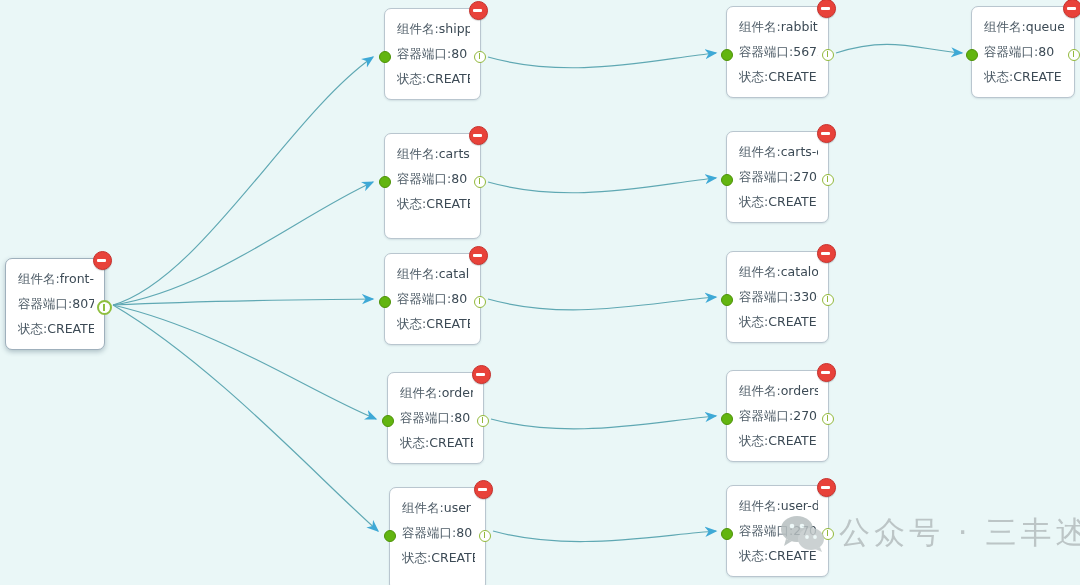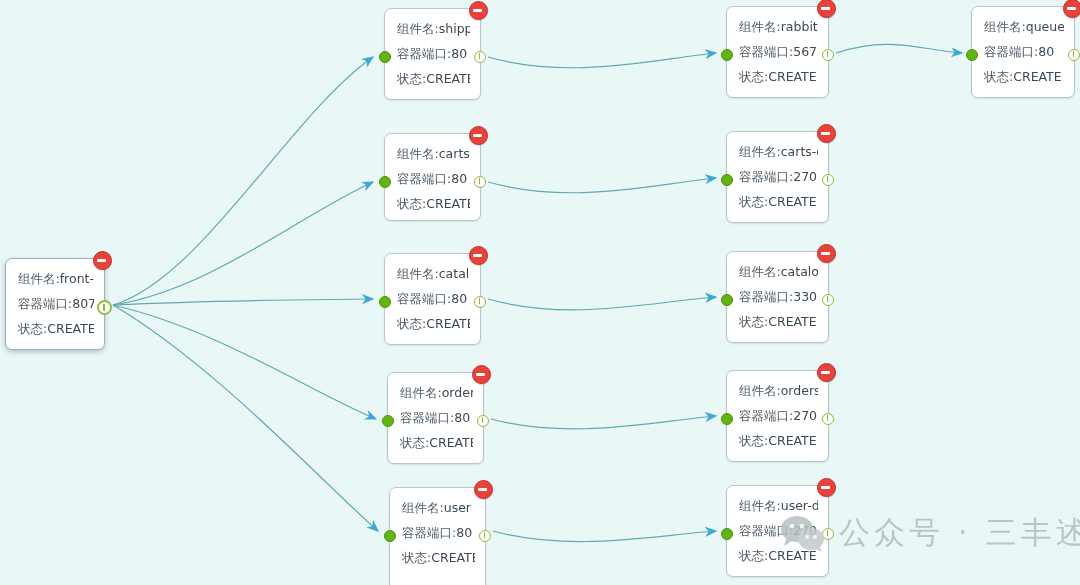--- a/index.html
+++ b/index.html
@@ -164,21 +164,21 @@
         <div class="port front-port-out" style="top: 41px;"></div>
       </div>
       <div class="node" style="left: 384px; top: 8px; width: 97px; height: 92px;">
         <div class="badge-remove"></div>
         <div class="node-line"><span>组件名:</span><span class="val">shipping</span></div>
         <div class="node-line"><span>容器端口:</span><span class="val">80</span></div>
         <div class="node-line"><span>状态:</span><span class="val">CREATE</span></div>
         <div class="port port-in" style="top: 42px;"></div>
         <div class="port port-out" style="top: 42px;"></div>
       </div>
-      <div class="node" style="left: 384px; top: 133px; width: 97px; height: 88px;">
+      <div class="node" style="left: 384px; top: 133px; width: 97px; height: 106px;">
         <div class="badge-remove"></div>
         <div class="node-line"><span>组件名:</span><span class="val">carts</span></div>
         <div class="node-line"><span>容器端口:</span><span class="val">80</span></div>
         <div class="node-line"><span>状态:</span><span class="val">CREATE</span></div>
         <div class="port port-in" style="top: 42px;"></div>
         <div class="port port-out" style="top: 42px;"></div>
       </div>
       <div class="node" style="left: 384px; top: 253px; width: 97px; height: 92px;">
         <div class="badge-remove"></div>
         <div class="node-line"><span>组件名:</span><span class="val">catalogue</span></div>

